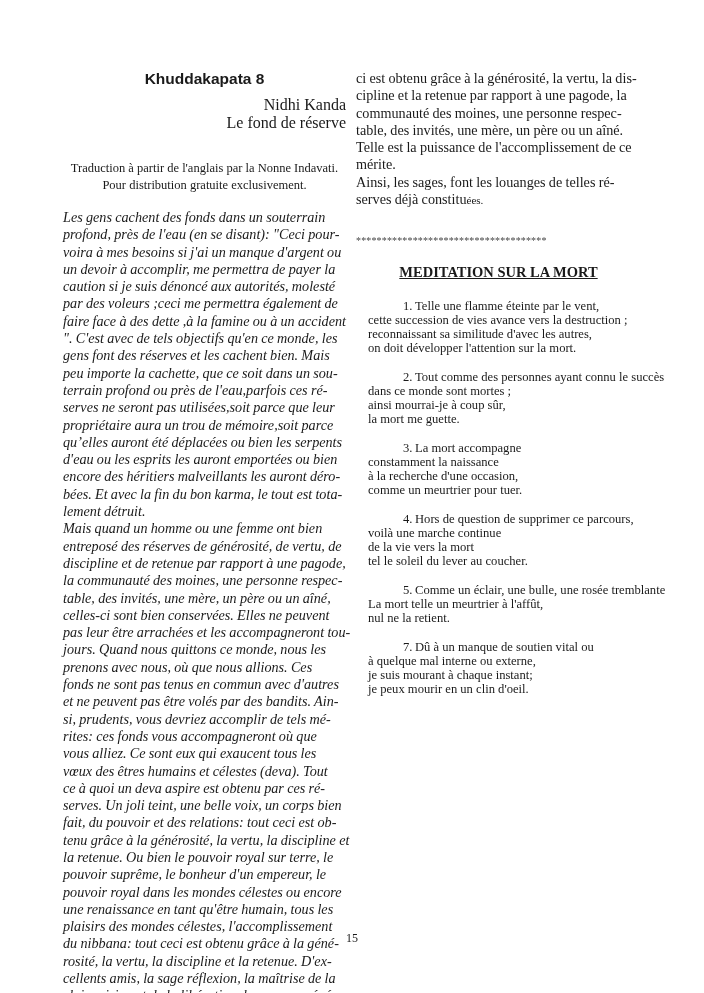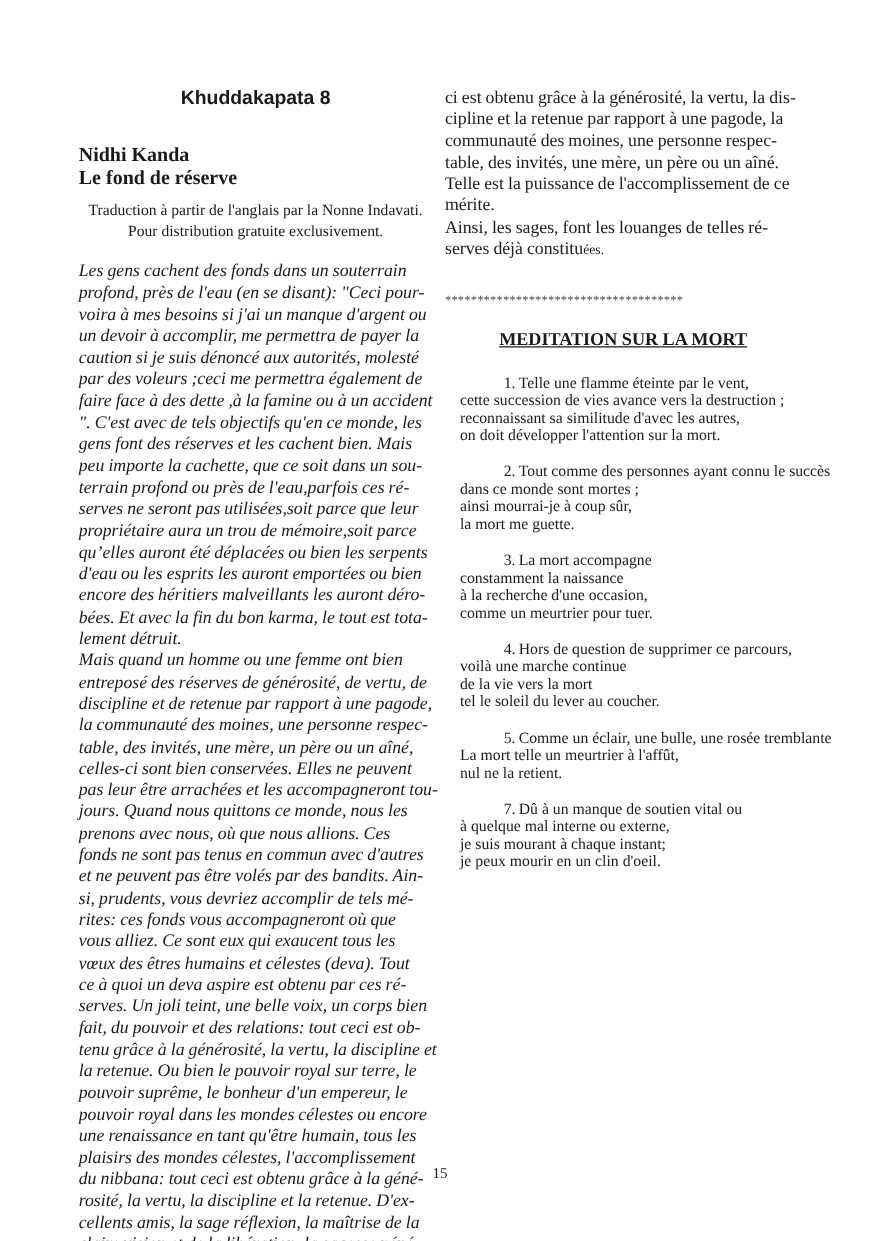--- a/index.html
+++ b/index.html
@@ -36,31 +36,31 @@
     .h-series {
       font-family: "Liberation Sans", sans-serif;
       font-weight: bold;
       font-size: 15.5px;
       text-align: center;
       margin: 0;
       line-height: 18px;
     }
     .h-title {
       font-family: "Liberation Serif", serif;
-      font-weight: bold;
+      font-weight: normal;
       font-size: 16px;
-      text-align: left;
+      text-align: right;
       line-height: 18px;
-      margin-top: 28px;
+      margin-top: 8px;
     }
     .credit {
       font-size: 12.5px;
       text-align: center;
       line-height: 17px;
-      margin-top: 8px;
+      margin-top: 28px;
     }
     .prose {
       font-size: 14.2px;
       line-height: 17.3px;
       text-align: left;
       margin-top: 15px;
       white-space: normal;
       word-spacing: -0.3px;
     }
     .prose .ln {

